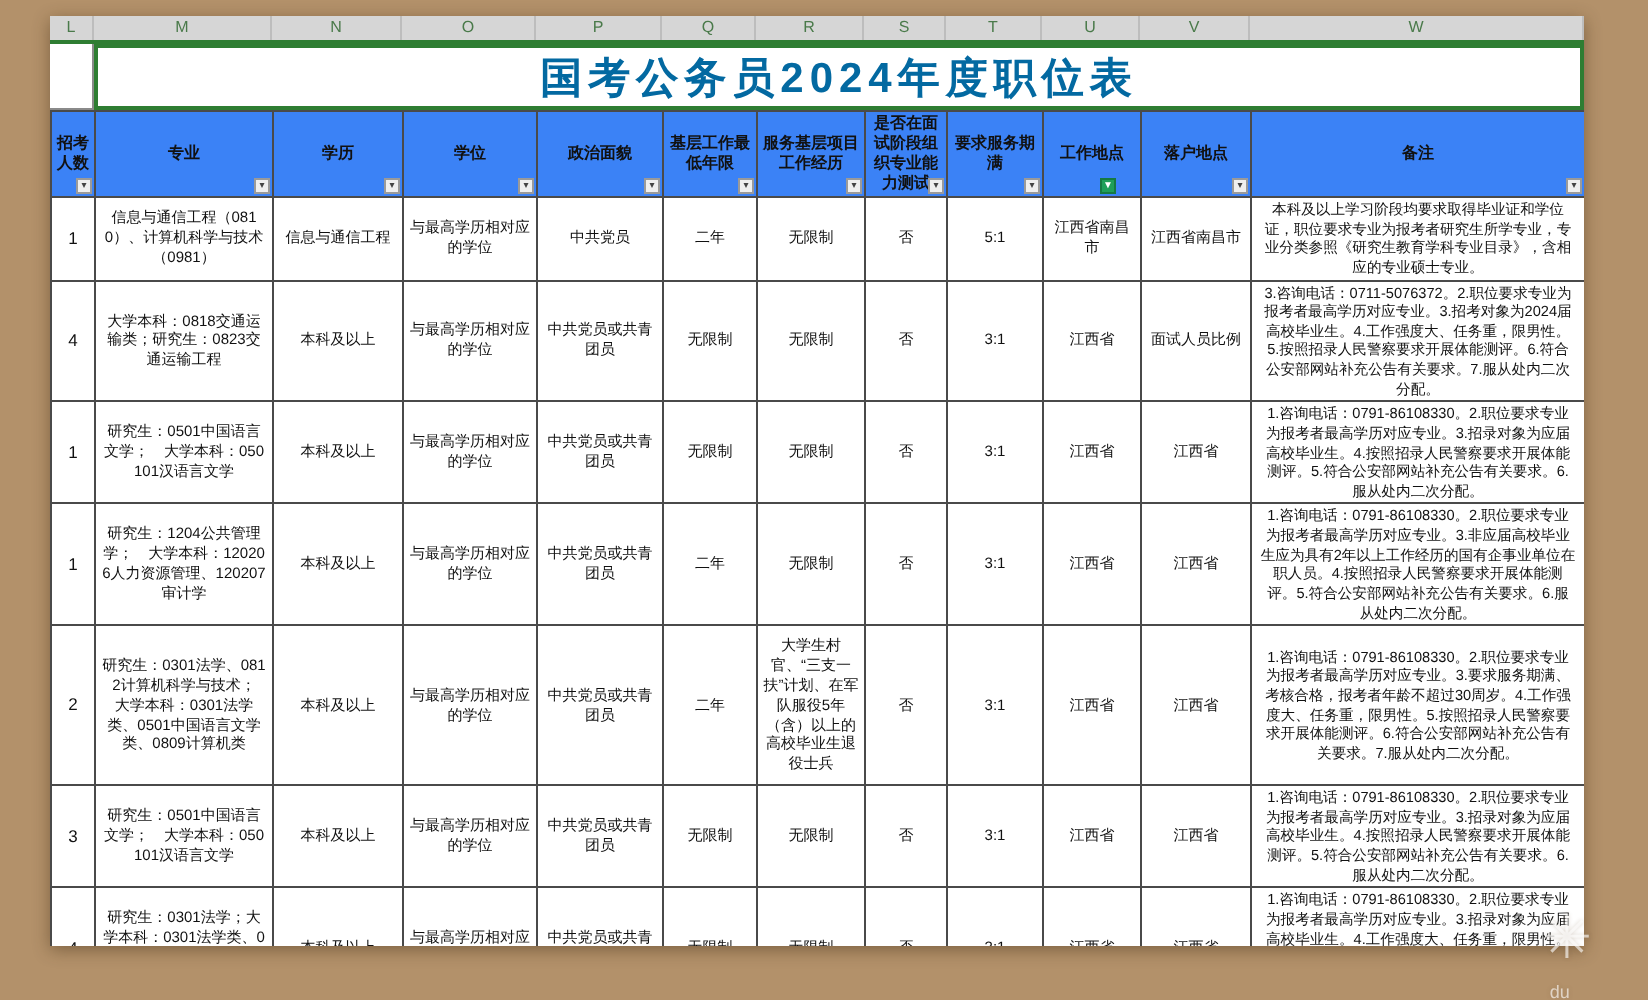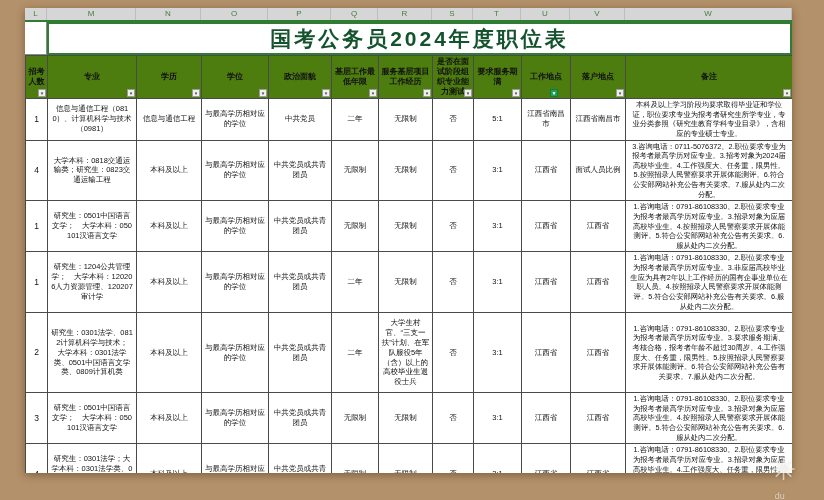--- a/index.html
+++ b/index.html
@@ -21,29 +21,29 @@
     box-sizing:border-box;border-right:1px solid #bdbdbd;
     font-size:8px;color:#4a7a4a;text-align:center;line-height:12px;overflow:hidden;
   }
   
   .title-row{display:flex;height:33px;}
   .l-stub{box-sizing:border-box;width:22px;border-right:1px solid #8a8a8a;border-bottom:1px solid #8a8a8a;background:#fff;}
   .title-cell{
     box-sizing:border-box;flex:1;border:2px solid #2e7d32;
     display:flex;align-items:center;justify-content:center;
   }
-  .title-text{color:#14532d;font-weight:bold;font-size:21px;letter-spacing:3px;}
+  .title-text{color:#0369a1;font-weight:bold;font-size:21px;letter-spacing:3px;}
   table{border-collapse:collapse;table-layout:fixed;width:767px;}
   td{
     box-sizing:border-box;border:1px solid #4a4a4a;
     text-align:center;vertical-align:middle;
     font-size:7.5px;line-height:1.32;color:#111;
     padding:1px 2px;overflow:hidden;word-break:break-all;
   }
-  tr.hdr td{font-weight:bold;font-size:8px;position:relative;line-height:1.25;background:#4d7c0f;}
+  tr.hdr td{font-weight:bold;font-size:8px;position:relative;line-height:1.25;background:#3b82f6;}
   td.remark{font-size:7.3px;padding:1px 4px;margin-left:12px;}
   td.numcell{font-size:8.5px;}
   .filter-btn{
     position:absolute;right:1px;bottom:1px;width:8px;height:8px;
     background:#efefef;border:1px solid #9a9a9a;box-sizing:border-box;
     font-size:5px;line-height:6px;color:#444;text-align:center;font-weight:normal;
   }
   .filter-btn.applied{
     background:#1f9f5a;border-color:#157a42;color:#fff;
     right:12px;font-size:5px;line-height:6px;font-weight:bold;

